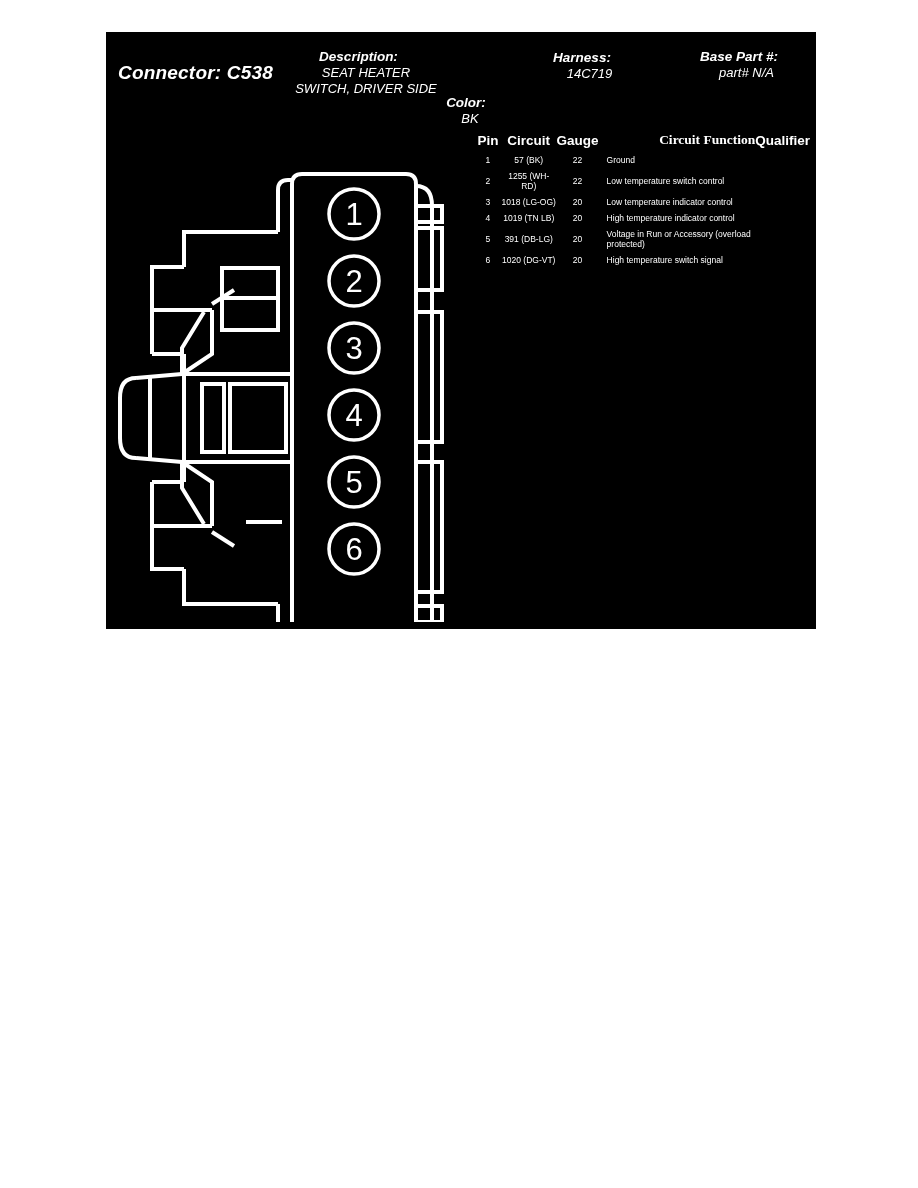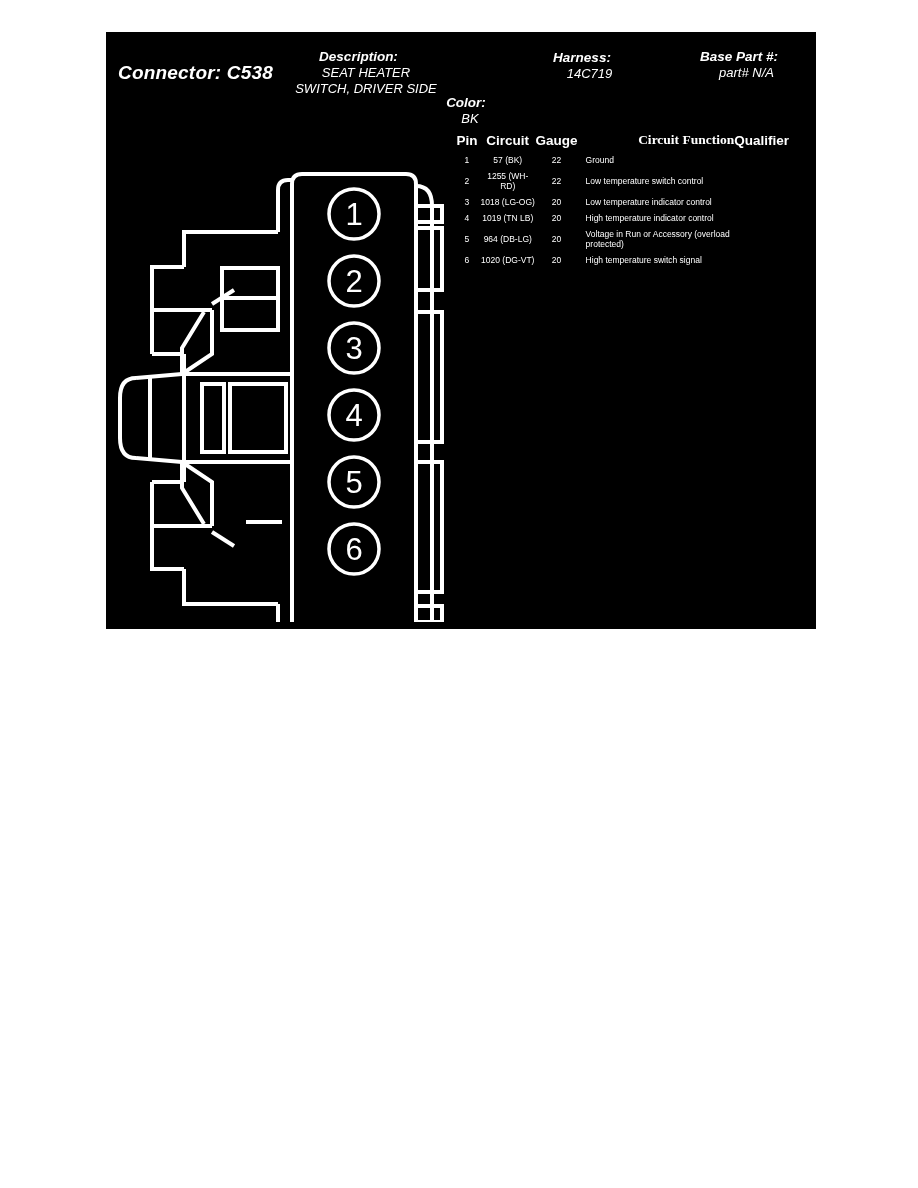--- a/index.html
+++ b/index.html
@@ -88,21 +88,21 @@
   #hdr-basepart {
     left: 558px;
     top: 17px;
     width: 150px;
     text-align: center;
   }
 
   
   #pin-table {
     position: absolute;
-    left: 348px;
+    left: 369px;
     top: 100px;
     width: 348px;
     color: #ffffff;
     border-collapse: collapse;
   }
   #pin-table th {
     font-size: 13.5px;
     font-weight: bold;
     padding: 0 0 4px 0;
     vertical-align: bottom;
@@ -199,21 +199,21 @@
           </tr>
           <tr>
             <td class="col-pin">4</td>
             <td class="col-circuit">1019 (TN LB)</td>
             <td class="col-gauge">20</td>
             <td class="col-function">High temperature indicator control</td>
             <td class="col-qualifier"></td>
           </tr>
           <tr>
             <td class="col-pin">5</td>
-            <td class="col-circuit">964 (DB-LG)</td>
+            <td class="col-circuit">391 (DB-LG)</td>
             <td class="col-gauge">20</td>
             <td class="col-function">Voltage in Run or Accessory (overload protected)</td>
             <td class="col-qualifier"></td>
           </tr>
           <tr>
             <td class="col-pin">6</td>
             <td class="col-circuit">1020 (DG-VT)</td>
             <td class="col-gauge">20</td>
             <td class="col-function">High temperature switch signal</td>
             <td class="col-qualifier"></td>

